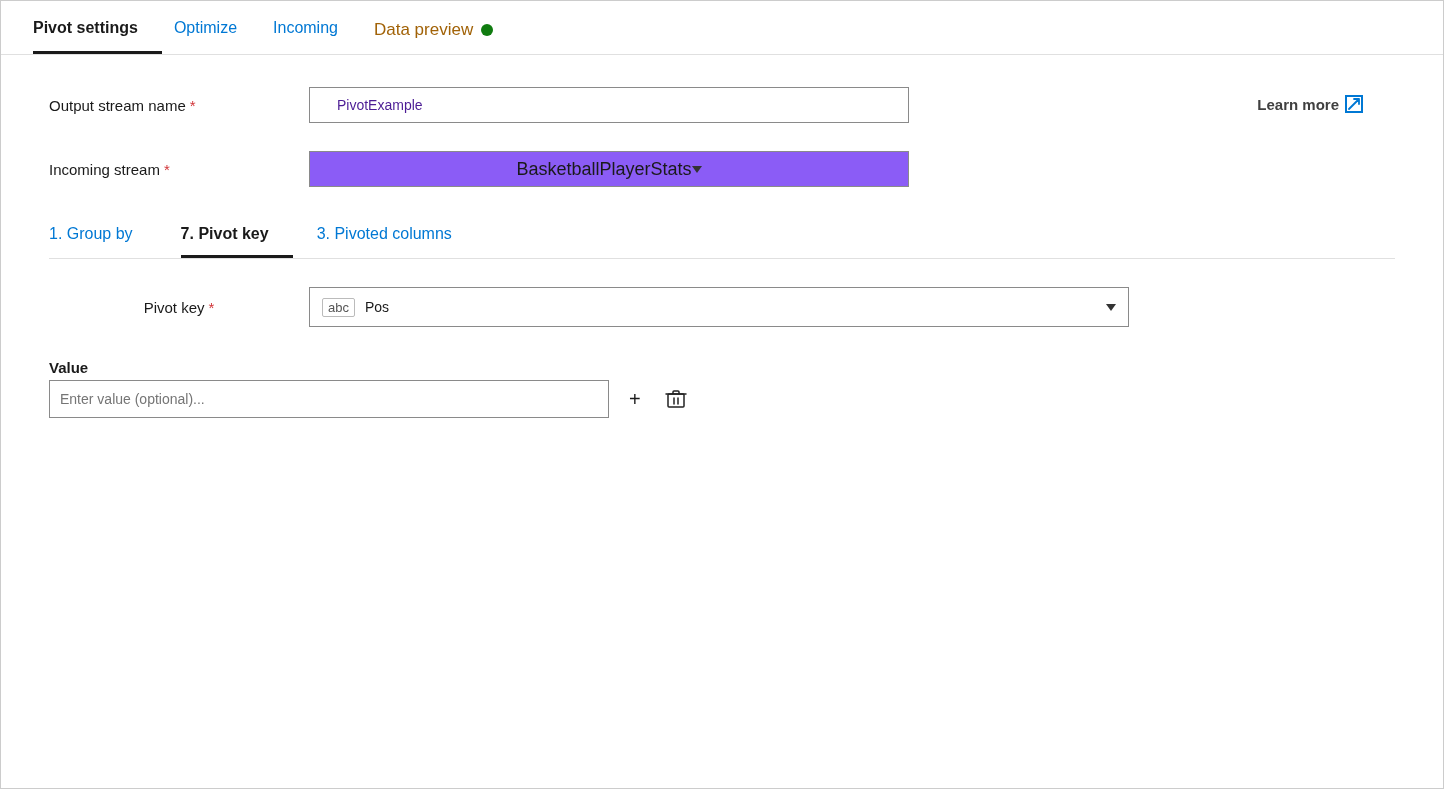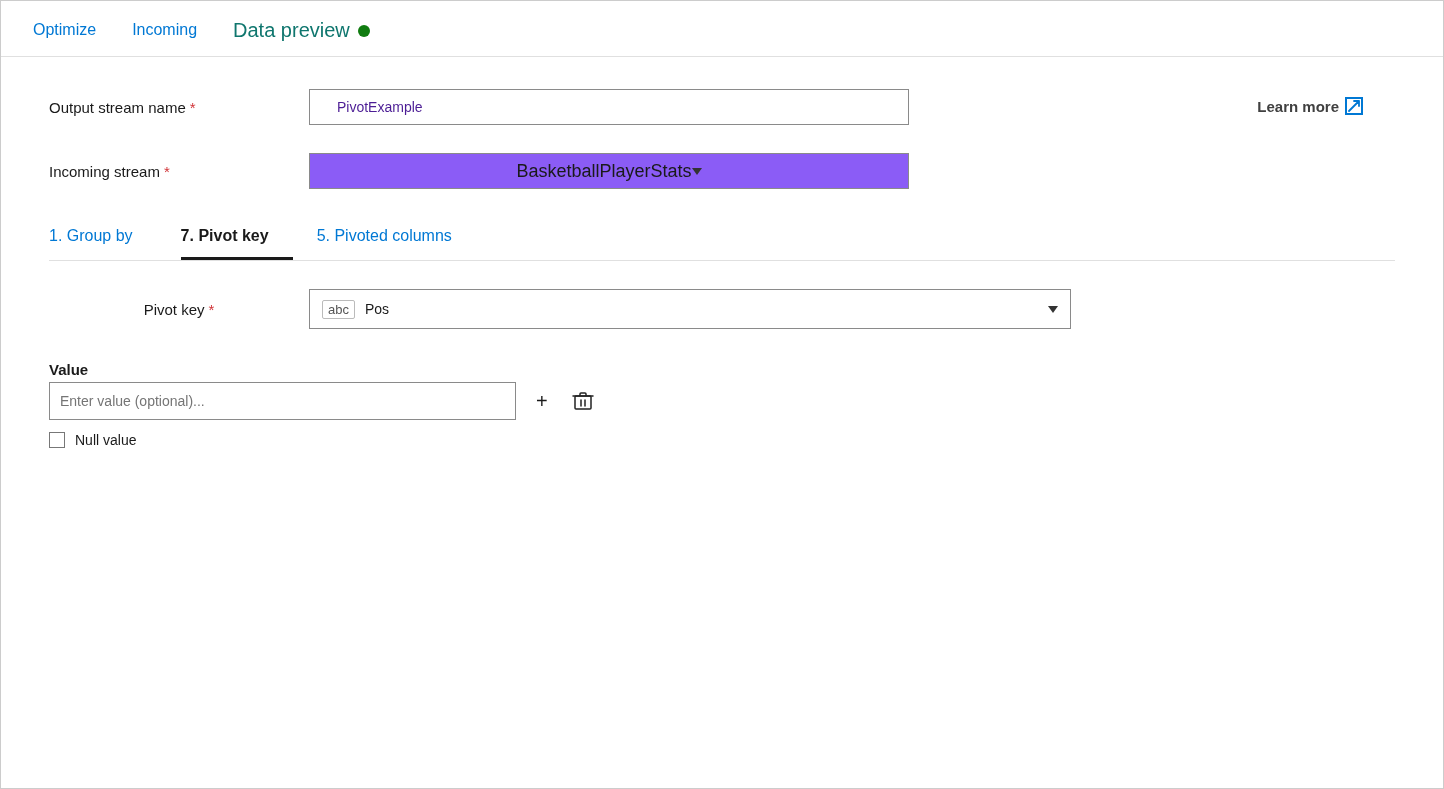--- a/index.html
+++ b/index.html
@@ -37,22 +37,22 @@
     .tab.active {
       color: #1a1a1a;
       font-weight: 700;
       border-bottom: 3px solid #1a1a1a;
     }
     .tab-data-preview {
       display: flex;
       align-items: center;
       gap: 8px;
       padding: 18px 0 14px 0;
-      color: #0f766e;
-      font-size: 20px;
+      color: #a16207;
+      font-size: 17px;
       cursor: pointer;
     }
     .green-dot {
       width: 12px;
       height: 12px;
       border-radius: 50%;
       background: #107c10;
       display: inline-block;
     }
     
@@ -157,21 +157,21 @@
       width: 260px;
       font-size: 15px;
       color: #1a1a1a;
       flex-shrink: 0;
       display: flex;
       align-items: center;
       gap: 4px;
       justify-content: center;
     }
     .pivot-key-select {
-      width: 762px;
+      width: 820px;
       height: 40px;
       border: 1px solid #8a8a8a;
       background: #fff;
       display: flex;
       align-items: center;
       justify-content: space-between;
       padding: 0 12px;
       cursor: pointer;
       font-size: 14px;
     }
@@ -196,21 +196,21 @@
       font-weight: 700;
       margin-bottom: 4px;
     }
     .value-row {
       display: flex;
       align-items: center;
       gap: 16px;
       margin-bottom: 12px;
     }
     .value-input {
-      width: 467px;
+      width: 560px;
       height: 38px;
       border: 1px solid #8a8a8a;
       padding: 0 10px;
       font-size: 14px;
       color: #999;
       outline: none;
       background: #fff;
     }
     .icon-btn {
       background: none;
@@ -247,20 +247,23 @@
       border-top: 7px solid #333;
       display: inline-block;
     }
   </style>
 </head>
 <body>
 
 <div class="outer">
 
   <div class="tab-bar">
+    <div class="tab active">
+      <span>Pivot settings</span>
+    </div>
     <div class="tab">
       <span>Optimize</span>
     </div>
     <div class="tab">
       <span>Incoming</span>
     </div>
     <div class="tab-data-preview">
       <span>Data preview</span>
       <span class="green-dot"></span>
     </div>
@@ -297,21 +300,21 @@
     </div>
 
     <div class="sub-tab-bar">
       <div class="sub-tab">
         <span>1. Group by</span>
       </div>
       <div class="sub-tab active">
         <span>7. Pivot key</span>
       </div>
       <div class="sub-tab">
-        <span>5. Pivoted columns</span>
+        <span>3. Pivoted columns</span>
       </div>
     </div>
 
     <div class="pivot-key-row">
       <div class="pivot-key-label">
         <span>Pivot key</span>
         <span class="required-star">*</span>
       </div>
       <div class="pivot-key-select">
         <div class="pivot-key-select-left">
@@ -332,20 +335,16 @@
         <button class="icon-btn">
           <svg width="22" height="22" viewBox="0 0 22 22" fill="none" xmlns="http://www.w3.org/2000/svg">
             <rect x="3" y="6" width="16" height="13" rx="1" stroke="#222" stroke-width="1.5"></rect>
             <path d="M1 6h20" stroke="#222" stroke-width="1.5" stroke-linecap="round"></path>
             <path d="M8 6V4a1 1 0 011-1h4a1 1 0 011 1v2" stroke="#222" stroke-width="1.5"></path>
             <line x1="9" y1="10" x2="9" y2="16" stroke="#222" stroke-width="1.5" stroke-linecap="round"></line>
             <line x1="13" y1="10" x2="13" y2="16" stroke="#222" stroke-width="1.5" stroke-linecap="round"></line>
           </svg>
         </button>
       </div>
-      <div class="null-value-row">
-        <div class="checkbox"></div>
-        <span class="null-label">Null value</span>
-      </div>
     </div>
 
   </div>
 </div>
 
 </body></html>

